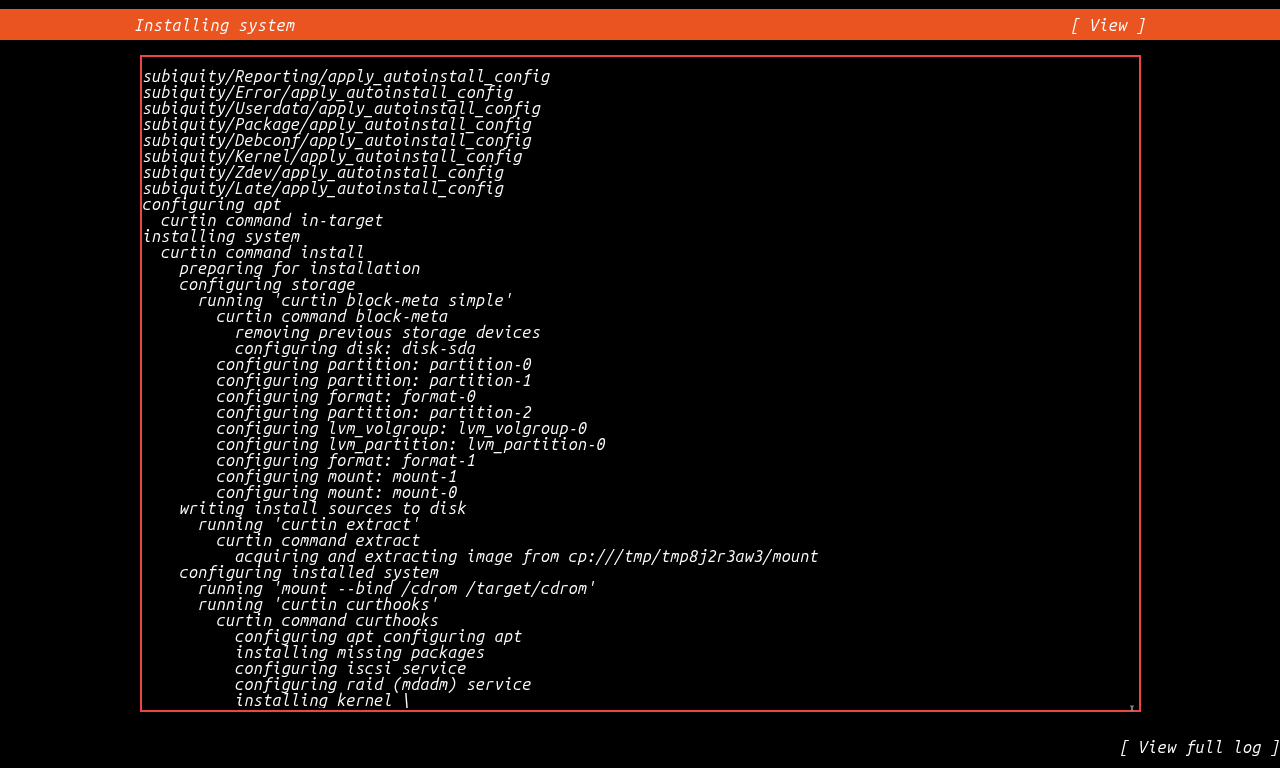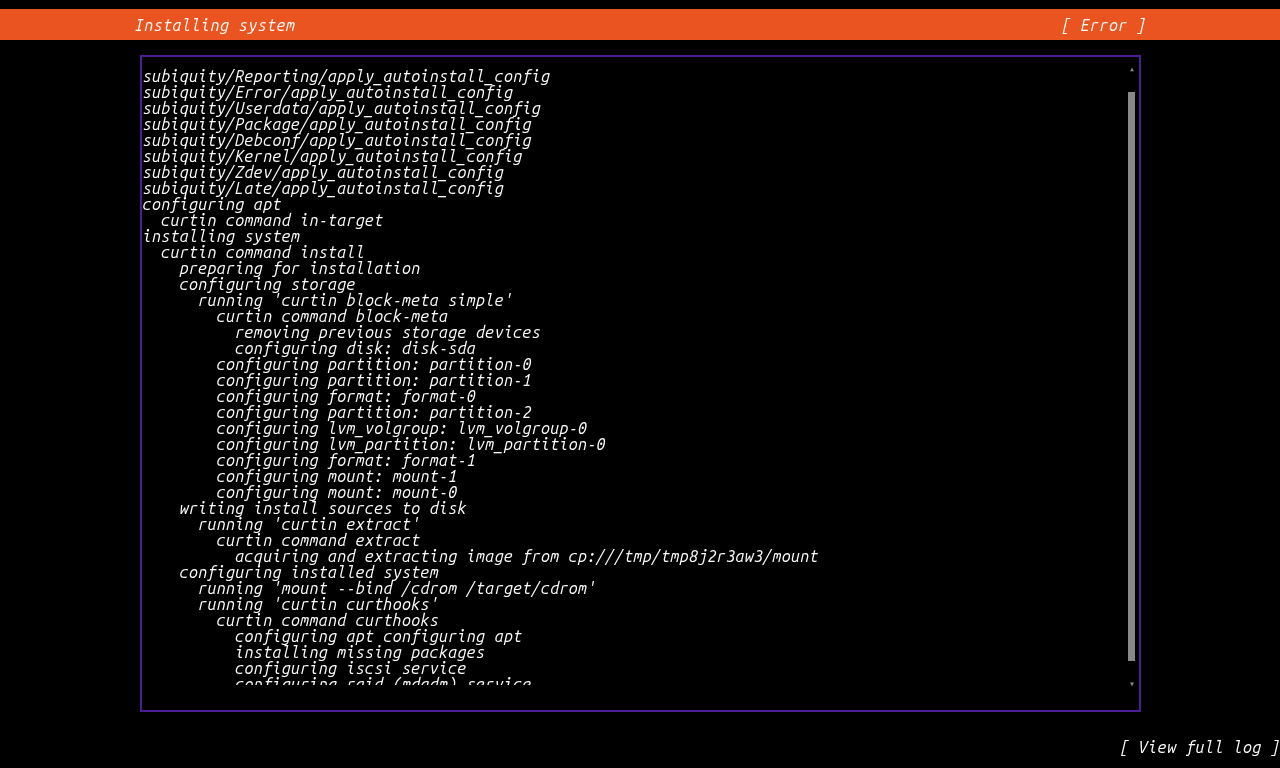--- a/index.html
+++ b/index.html
@@ -33,23 +33,24 @@
     color: #ffffff;
     letter-spacing: 0.5px;
     cursor: pointer;
   }
   .log-frame {
     position: absolute;
     top: 55px;
     left: 140px;
     width: 1001px;
     height: 657px;
-    border: 2px solid #4c1d95;
-    padding: 11px 0 25px 0;
+    border: 2px solid #ef4444;
+    padding: 11px 0 2px 0;
     display: flex;
+    align-items: flex-end;
   }
   .log-content {
     flex: 1;
     overflow: hidden;
     line-height: 16px;
     letter-spacing: 0.3px;
     white-space: pre;
   }
   .log-line {
     height: 16px;
@@ -87,21 +88,21 @@
     color: #ffffff;
     letter-spacing: 0.5px;
     cursor: pointer;
   }
 </style>
 </head>
 <body>
 
 <div class="header">
   <span class="header-title">Installing system</span>
-  <span class="help-button">[ Error ]</span>
+  <span class="help-button">[ View ]</span>
 </div>
 
 <div class="log-frame">
   <div class="log-content" id="log-content"><div class="log-line">subiquity/Reporting/apply_autoinstall_config</div><div class="log-line">subiquity/Error/apply_autoinstall_config</div><div class="log-line">subiquity/Userdata/apply_autoinstall_config</div><div class="log-line">subiquity/Package/apply_autoinstall_config</div><div class="log-line">subiquity/Debconf/apply_autoinstall_config</div><div class="log-line">subiquity/Kernel/apply_autoinstall_config</div><div class="log-line">subiquity/Zdev/apply_autoinstall_config</div><div class="log-line">subiquity/Late/apply_autoinstall_config</div><div class="log-line">configuring apt</div><div class="log-line">  curtin command in-target</div><div class="log-line">installing system</div><div class="log-line">  curtin command install</div><div class="log-line">    preparing for installation</div><div class="log-line">    configuring storage</div><div class="log-line">      running 'curtin block-meta simple'</div><div class="log-line">        curtin command block-meta</div><div class="log-line">          removing previous storage devices</div><div class="log-line">          configuring disk: disk-sda</div><div class="log-line">        configuring partition: partition-0</div><div class="log-line">        configuring partition: partition-1</div><div class="log-line">        configuring format: format-0</div><div class="log-line">        configuring partition: partition-2</div><div class="log-line">        configuring lvm_volgroup: lvm_volgroup-0</div><div class="log-line">        configuring lvm_partition: lvm_partition-0</div><div class="log-line">        configuring format: format-1</div><div class="log-line">        configuring mount: mount-1</div><div class="log-line">        configuring mount: mount-0</div><div class="log-line">    writing install sources to disk</div><div class="log-line">      running 'curtin extract'</div><div class="log-line">        curtin command extract</div><div class="log-line">          acquiring and extracting image from cp:///tmp/tmp8j2r3aw3/mount</div><div class="log-line">    configuring installed system</div><div class="log-line">      running 'mount --bind /cdrom /target/cdrom'</div><div class="log-line">      running 'curtin curthooks'</div><div class="log-line">        curtin command curthooks</div><div class="log-line">          configuring apt configuring apt</div><div class="log-line">          installing missing packages</div><div class="log-line">          configuring iscsi service</div><div class="log-line">          configuring raid (mdadm) service</div><div class="log-line">          installing kernel \</div></div>
   <div class="scrollbar">
     <div class="scroll-arrow up">▴</div>
     <div class="scroll-thumb"></div>
     <div class="scroll-arrow down">▾</div>
   </div>
 </div>

